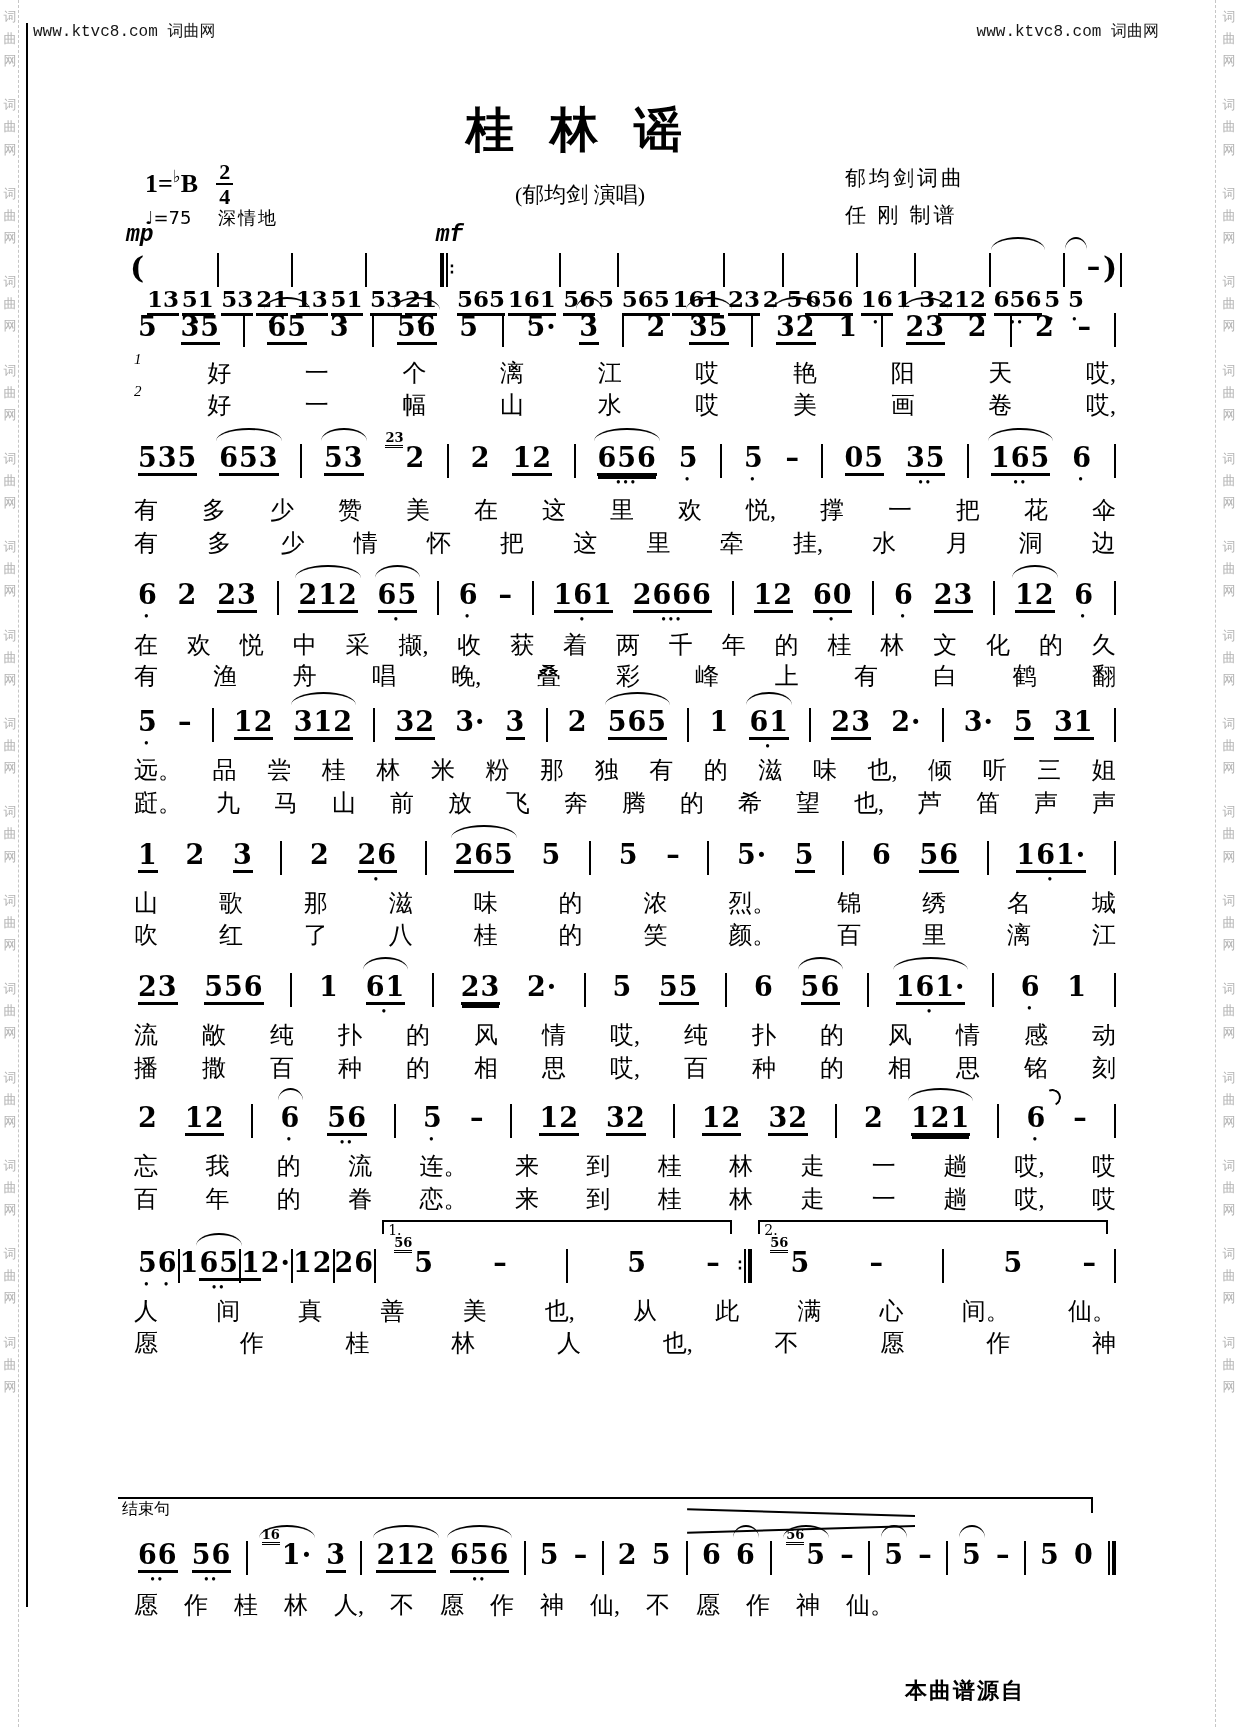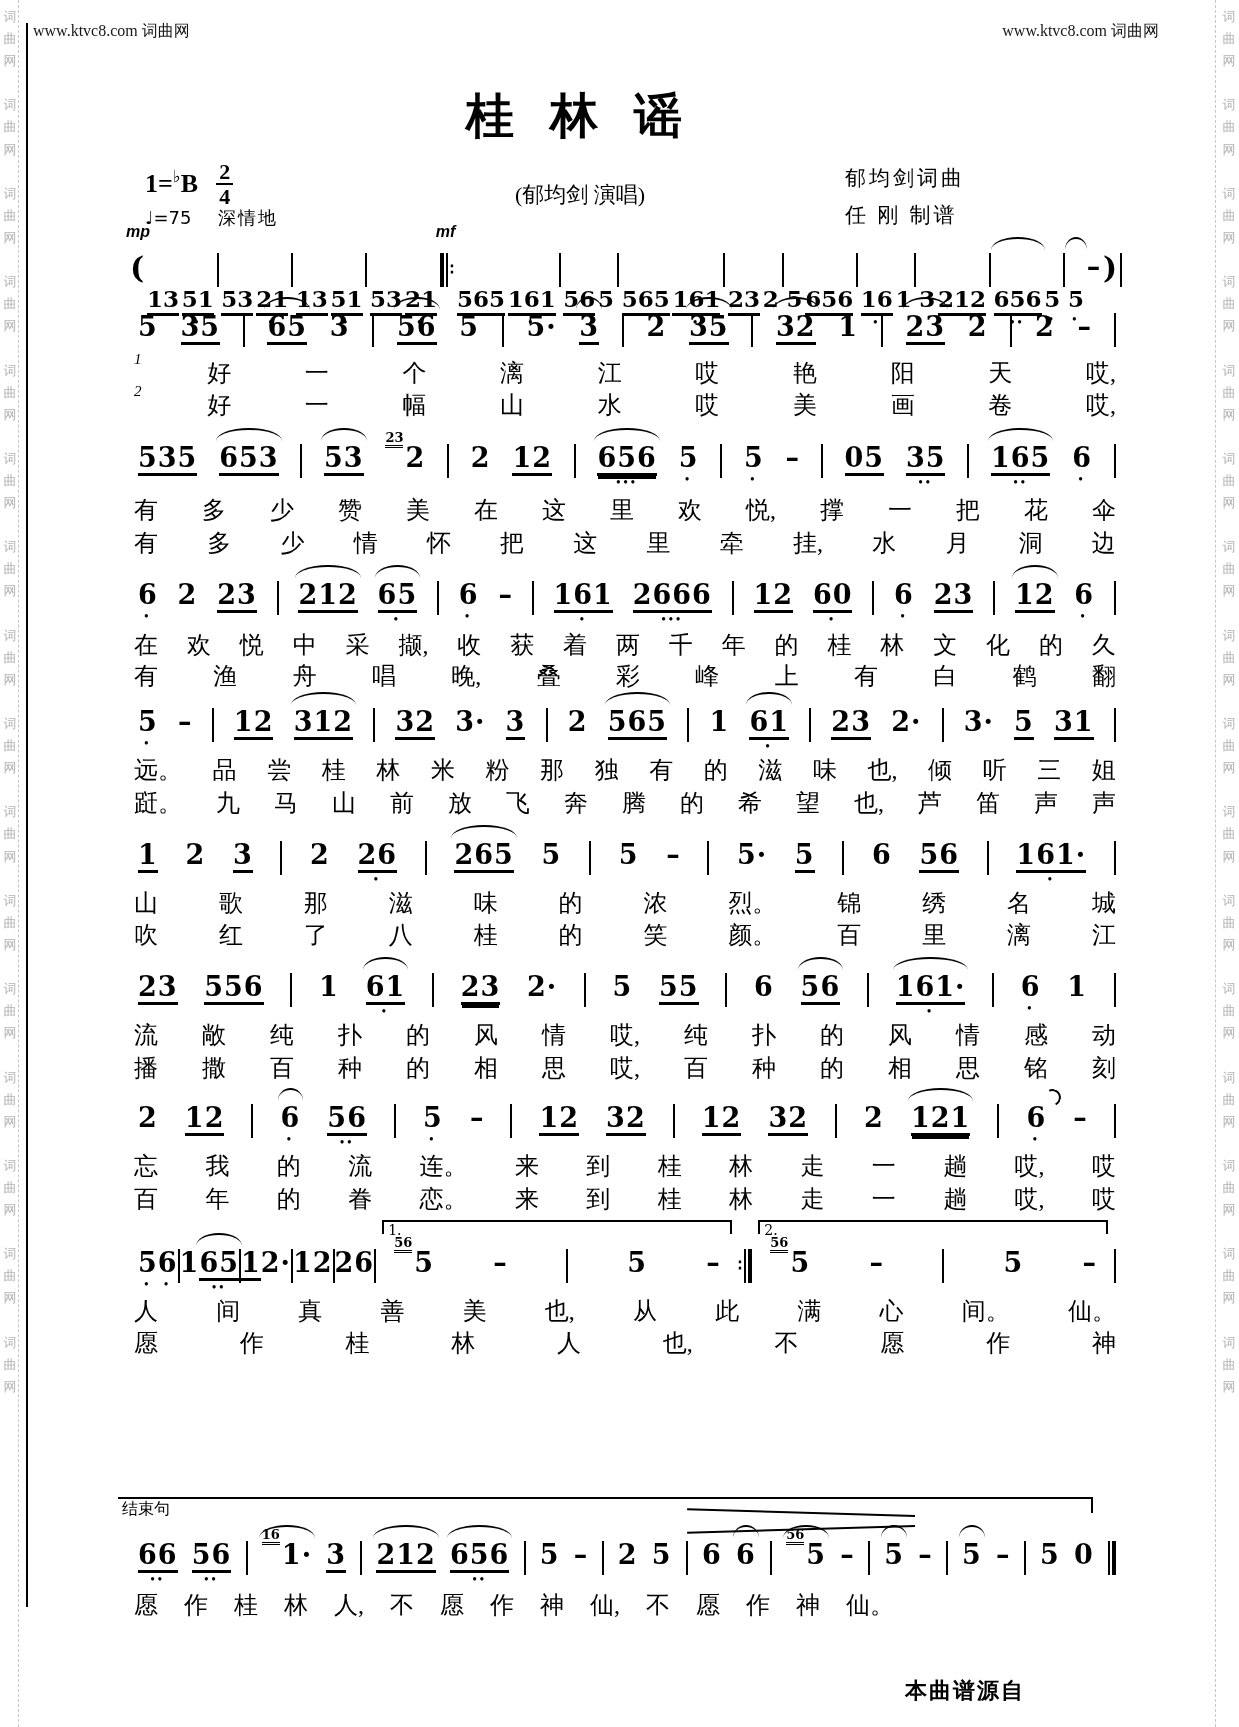--- a/index.html
+++ b/index.html
@@ -11,26 +11,26 @@
   .side-strip{position:absolute;top:6px;bottom:0;width:18px;color:#b3b3b3;
               font-size:13px;line-height:1.7;text-align:center;white-space:pre-line;overflow:hidden;}
   .side-strip.left{left:1px;}
   .side-strip.right{left:1220px;}
   .vdash{position:absolute;top:0;bottom:0;width:0;border-left:1px dashed #c6c6c6;}
   .vdash.left{left:18px;}
   .vdash.right{left:1215px;}
   .main-border{position:absolute;left:26px;top:23px;height:1584px;width:0;border-left:2px solid #000;}
 
   
-  .wm-top{position:absolute;top:21px;font-family:Liberation Serif, serif;font-size:16px;color:#161616;}
+  .wm-top{position:absolute;top:21px;font-family:Liberation Mono, monospace;font-size:16px;color:#161616;}
   .wm-top.l{left:33px;}
   .wm-top.r{right:80px;}
 
   
-  .title{position:absolute;top:84px;left:0;width:1160px;text-align:center;
+  .title{position:absolute;top:98px;left:0;width:1160px;text-align:center;
          font-size:48px;font-weight:bold;letter-spacing:12px;}
   .keysig{position:absolute;left:145px;top:160px;font-weight:bold;font-size:26px;display:flex;align-items:center;}
   .flat{font-family:"DejaVu Sans",sans-serif;font-size:17px;position:relative;top:-8px;}
   .frac{display:inline-flex;flex-direction:column;align-items:center;margin-left:18px;
         font-size:22px;line-height:1.05;}
   .frac .num{border-bottom:2px solid #000;padding:0 3px;}
   .performer{position:absolute;top:180px;left:0;width:1160px;text-align:center;font-size:22px;}
   .credits{position:absolute;left:845px;top:160px;font-size:21px;line-height:1.75;letter-spacing:3px;}
   .tempo{position:absolute;left:145px;top:206px;font-size:18px;}
   .tempo .tnote{font-family:"DejaVu Sans",sans-serif;}
@@ -43,22 +43,22 @@
   .sys0 .notes-row{left:130px;width:992px;}
   .note{position:relative;display:inline-flex;flex-direction:column;align-items:center;min-width:12px;}
   .nbody{display:inline-flex;align-items:flex-start;}
   .digits{font-family:"DejaVu Serif",serif;font-weight:bold;font-size:27px;line-height:30px;letter-spacing:1px;}
   .sys0 .digits{font-size:23px;line-height:28px;letter-spacing:0;margin-top:33px;}
   .u1{border-bottom:3px solid #000;}
   .u2{border-bottom:3px solid #000;box-shadow:0 4px 0 -1px #000;}
   .lodots{height:7px;line-height:7px;font-size:12px;letter-spacing:3px;margin-top:3px;font-weight:bold;}
   .slur{position:absolute;top:-15px;left:-3px;right:-3px;height:11px;
         border-top:2.5px solid #000;border-radius:50% 50% 0 0 / 100% 100% 0 0;}
-  .mark{position:absolute;top:-28px;left:-4px;font-family:Liberation Sans, sans-serif;
-        font-style:italic;font-weight:bold;font-size:16px;line-height:1;}
+  .mark{position:absolute;top:-28px;left:-4px;font-family:Liberation Mono, monospace;
+        font-style:italic;font-weight:bold;font-size:23px;line-height:1;}
   .grace{font-family:"DejaVu Serif",serif;font-weight:bold;font-size:13px;line-height:1.1;
          border-bottom:3px double #000;position:relative;top:-12px;margin-right:2px;}
   .dash{font-family:"DejaVu Serif",serif;font-size:27px;font-weight:bold;line-height:30px;}
   .paren{position:relative;font-family:"DejaVu Serif",serif;font-size:30px;font-weight:bold;line-height:32px;}
   .barline{position:relative;display:inline-flex;align-items:center;gap:2px;height:36px;}
   .bl{width:2px;height:34px;background:#000;}
   .bl.w{width:4px;}
   .repdots{font-size:17px;font-weight:bold;line-height:34px;}
   .slide{position:absolute;top:-14px;right:-15px;width:13px;height:13px;
          border:2px solid transparent;border-right:2px solid #000;border-top:2px solid #000;

